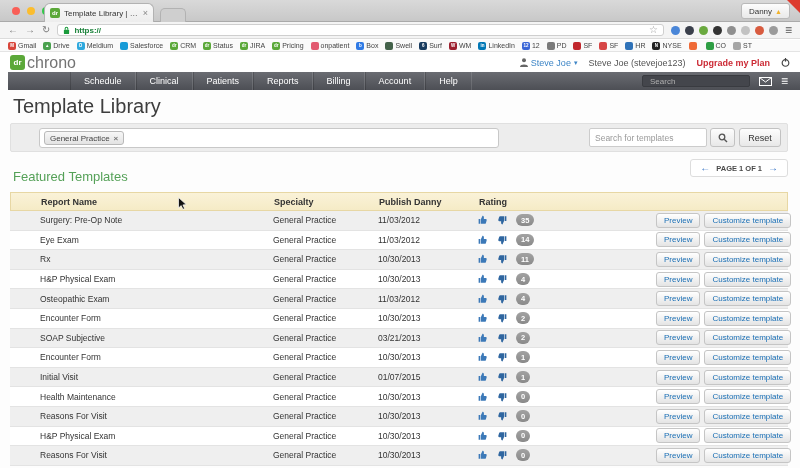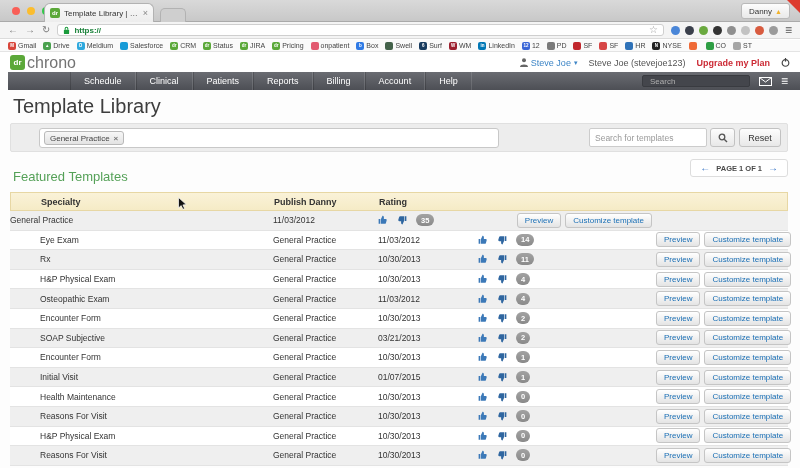--- a/index.html
+++ b/index.html
@@ -352,27 +352,29 @@
     <h2 class="featured">Featured Templates</h2>
 
     <div class="pager">
       <span class="pager-arrow">←</span>
       <span>PAGE 1 OF 1</span>
       <span class="pager-arrow">→</span>
     </div>
 
     <div class="table">
       <div class="thead">
+        <span>Report Name</span>
         <span>Specialty</span>
         <span>Publish Danny</span>
         <span>Rating</span>
       </div>
       <div class="tbody">
 
           <div class="row odd">
+            <span class="cell-name">Surgery: Pre-Op Note</span>
             <span>General Practice</span>
             <span>11/03/2012</span>
             <span class="rating-cell">
               <span class="thumb up">
                 <svg width="10" height="10" viewBox="0 0 16 16">
                   <path fill="#3c79b8" d="M1 6.5h2.6V14H1zM4.6 14h6.3c.9 0 1.6-.6 1.8-1.4l1.2-4.2c.3-1.1-.5-2.2-1.6-2.2H9.4V3.1C9.4 1.9 8.4 1 7.2 1L4.6 6.8V14z"></path>
                 </svg>
               </span>
               <span class="thumb down">
                 <svg width="10" height="10" viewBox="0 0 16 16">

